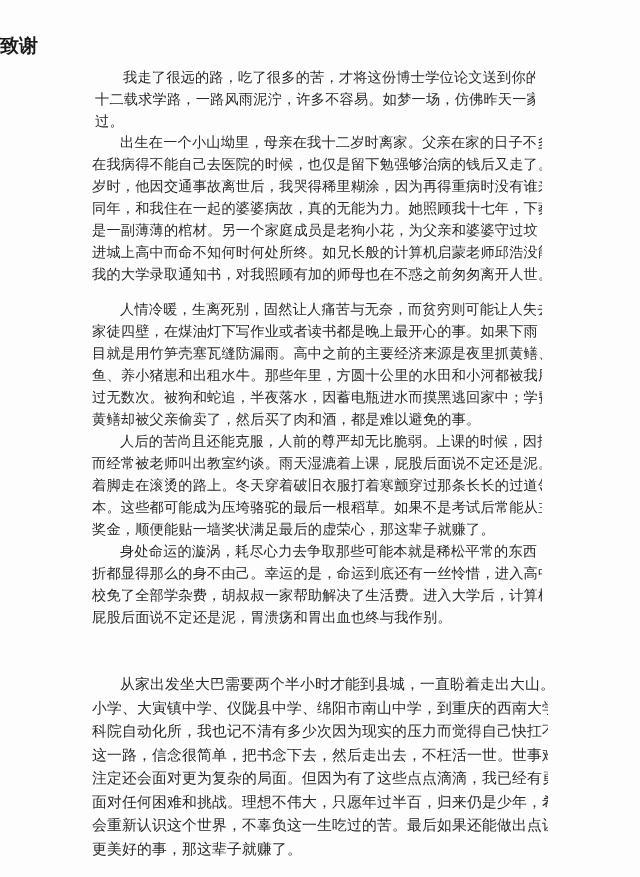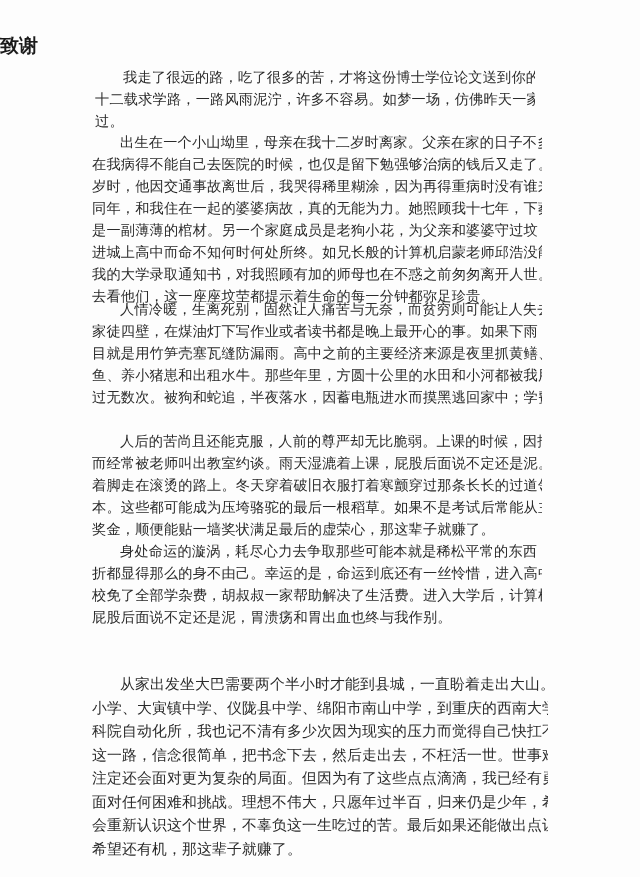--- a/index.html
+++ b/index.html
@@ -28,29 +28,29 @@
   </div>
 
   <div class="para p2" style="top:131px;">
     <div class="line indent">出生在一个小山坳里，母亲在我十二岁时离家。父亲在家的日子不多，即便</div>
     <div class="line">在我病得不能自己去医院的时候，也仅是留下勉强够治病的钱后又走了。我十七</div>
     <div class="line">岁时，他因交通事故离世后，我哭得稀里糊涂，因为再得重病时没有谁来管我了。</div>
     <div class="line">同年，和我住在一起的婆婆病故，真的无能为力。她照顾我十七年，下葬时却仅</div>
     <div class="line">是一副薄薄的棺材。另一个家庭成员是老狗小花，为父亲和婆婆守过坟，后因我</div>
     <div class="line">进城上高中而命不知何时何处所终。如兄长般的计算机启蒙老师邱浩没能看到</div>
     <div class="line">我的大学录取通知书，对我照顾有加的师母也在不惑之前匆匆离开人世。每次回</div>
-    <div class="line">去看他们，这一座座坟茔都提示着生命的每一分钟都弥足珍贵。</div>
   </div>
 
   <div class="para p2" style="top:298px;">
     <div class="line indent">人情冷暖，生离死别，固然让人痛苦与无奈，而贫穷则可能让人失去希望。</div>
     <div class="line">家徒四壁，在煤油灯下写作业或者读书都是晚上最开心的事。如果下雨，保留节</div>
     <div class="line">目就是用竹笋壳塞瓦缝防漏雨。高中之前的主要经济来源是夜里抓黄鳝、周末钓</div>
     <div class="line">鱼、养小猪崽和出租水牛。那些年里，方圆十公里的水田和小河都被我用脚测量</div>
     <div class="line">过无数次。被狗和蛇追，半夜落水，因蓄电瓶进水而摸黑逃回家中；学费没交，</div>
+    <div class="line">黄鳝却被父亲偷卖了，然后买了肉和酒，都是难以避免的事。</div>
   </div>
 
   <div class="para p2" style="top:430px;">
     <div class="line indent">人后的苦尚且还能克服，人前的尊严却无比脆弱。上课的时候，因拖欠学费</div>
     <div class="line">而经常被老师叫出教室约谈。雨天湿漉着上课，屁股后面说不定还是泥。夏天光</div>
     <div class="line">着脚走在滚烫的路上。冬天穿着破旧衣服打着寒颤穿过那条长长的过道领作业</div>
     <div class="line">本。这些都可能成为压垮骆驼的最后一根稻草。如果不是考试后常能从主席台领</div>
     <div class="line">奖金，顺便能贴一墙奖状满足最后的虚荣心，那这辈子就赚了。</div>
   </div>
 
@@ -62,15 +62,15 @@
   </div>
 
   <div class="para p6" style="top:672px;">
     <div class="line indent">从家出发坐大巴需要两个半小时才能到县城，一直盼着走出大山。从炬光乡</div>
     <div class="line">小学、大寅镇中学、仪陇县中学、绵阳市南山中学，到重庆的西南大学，再到中</div>
     <div class="line">科院自动化所，我也记不清有多少次因为现实的压力而觉得自己快扛不下去了。</div>
     <div class="line">这一路，信念很简单，把书念下去，然后走出去，不枉活一世。世事难料，未来</div>
     <div class="line">注定还会面对更为复杂的局面。但因为有了这些点点滴滴，我已经有勇气和耐心</div>
     <div class="line">面对任何困难和挑战。理想不伟大，只愿年过半百，归来仍是少年，希望还有机</div>
     <div class="line">会重新认识这个世界，不辜负这一生吃过的苦。最后如果还能做出点让别人生活</div>
-    <div class="line">希望还有机，那这辈子就赚了。</div>
+    <div class="line">更美好的事，那这辈子就赚了。</div>
   </div>
 </div>
 
 </body></html>

